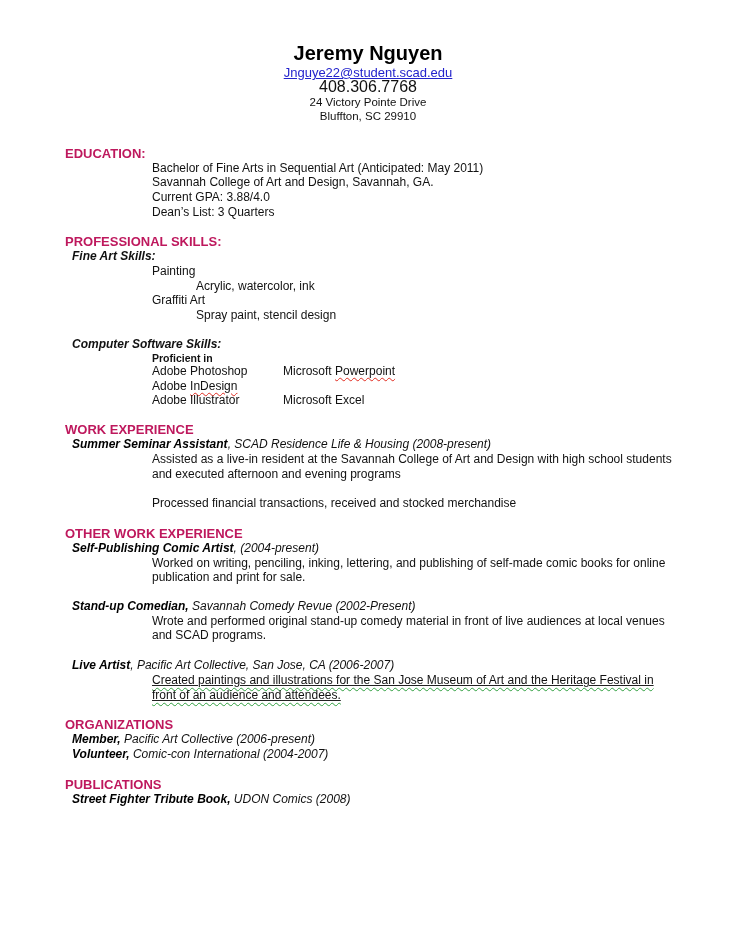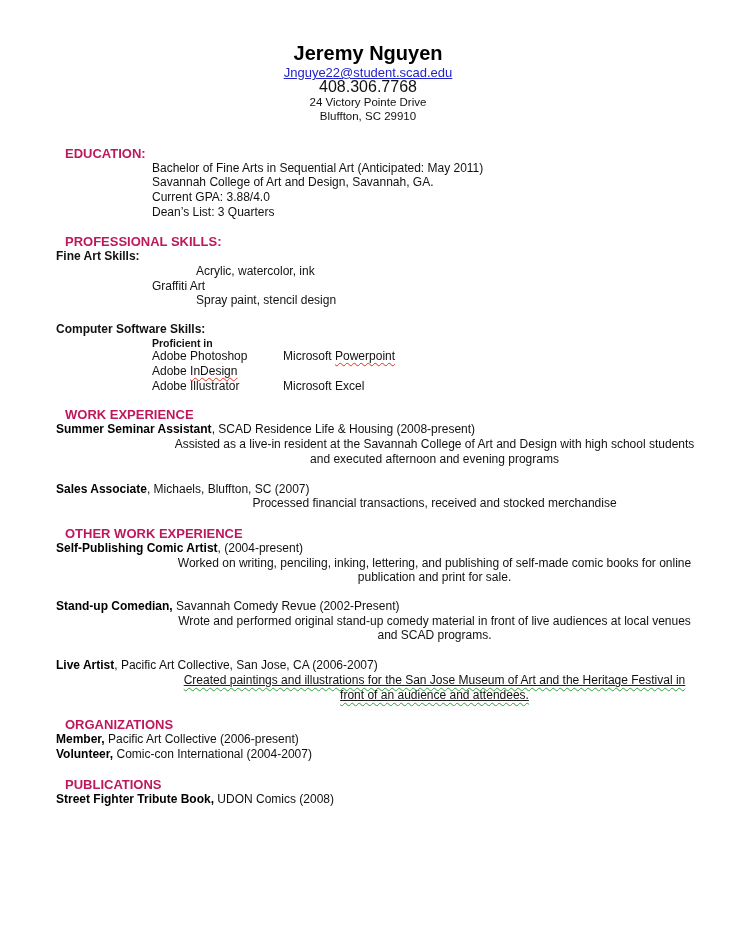--- a/index.html
+++ b/index.html
@@ -22,26 +22,26 @@
   .addr { font-size: 11.5px; line-height: 14.5px; }
 
   .content { margin-top: 22px; }
   .sec {
     margin: 0 0 0 65px;
     font-size: 13px;
     line-height: 15px;
     font-weight: bold;
     color: #be185d;
   }
-  .ind1 { margin-left: 56px; }
+  .ind1 { margin-left: 72px; font-style: italic; }
   .ind2 { margin-left: 152px; }
   .ind3 { margin-left: 196px; }
   .b { font-weight: bold; }
   .small { font-size: 10.5px; line-height: 12.5px; }
-  .desc { white-space: pre-line; max-width: 565px; text-align: center; }
+  .desc { white-space: pre-line; max-width: 565px; }
   .gap { height: 15px; }
   .gap-sm { height: 14px; }
 
   .swrow { display: flex; }
   .swleft { width: 131px; }
 
   .sq-red {
     text-decoration: underline wavy #e02b20;
     text-decoration-thickness: 1px;
     text-underline-offset: 2px;
@@ -75,20 +75,21 @@
       <div class="ind2">Savannah College of Art and Design, Savannah, GA.</div>
       <div class="ind2">Current GPA: 3.88/4.0</div>
       <div class="ind2">Dean’s List: 3 Quarters</div>
     </section>
 
     <div class="gap"></div>
 
     <section>
       <h2 class="sec">PROFESSIONAL SKILLS:</h2>
       <div class="ind1 b">Fine Art Skills:</div>
+      <div class="ind2">Painting</div>
       <div class="ind3">Acrylic, watercolor, ink</div>
       <div class="ind2">Graffiti Art</div>
       <div class="ind3">Spray paint, stencil design</div>
 
       <div class="gap-sm"></div>
 
       <div class="ind1 b">Computer Software Skills:</div>
       <div class="ind2 b small">Proficient in</div>
       <div class="ind2 swrow">
         <span class="swleft">Adobe Photoshop</span>
@@ -107,21 +108,20 @@
 
     <section>
       <h2 class="sec">WORK EXPERIENCE</h2>
       <div>
         <div class="ind1"><b>Summer Seminar Assistant</b><span>, SCAD Residence Life &amp; Housing (2008-present)</span></div>
         <div class="ind2 desc">Assisted as a live-in resident at the Savannah College of Art and Design with high school students
 and executed afternoon and evening programs</div>
       </div>
       <div class="gap"></div>
       <div>
-        <div class="ind1"><b>Sales Associate</b><span>, Michaels, Bluffton, SC (2007)</span></div>
         <div class="ind2 desc">Processed financial transactions, received and stocked merchandise</div>
       </div>
     </section>
 
     <div class="gap"></div>
 
     <section>
       <h2 class="sec">OTHER WORK EXPERIENCE</h2>
       <div>
         <div class="ind1"><b>Self-Publishing Comic Artist</b><span>, (2004-present)</span></div>

